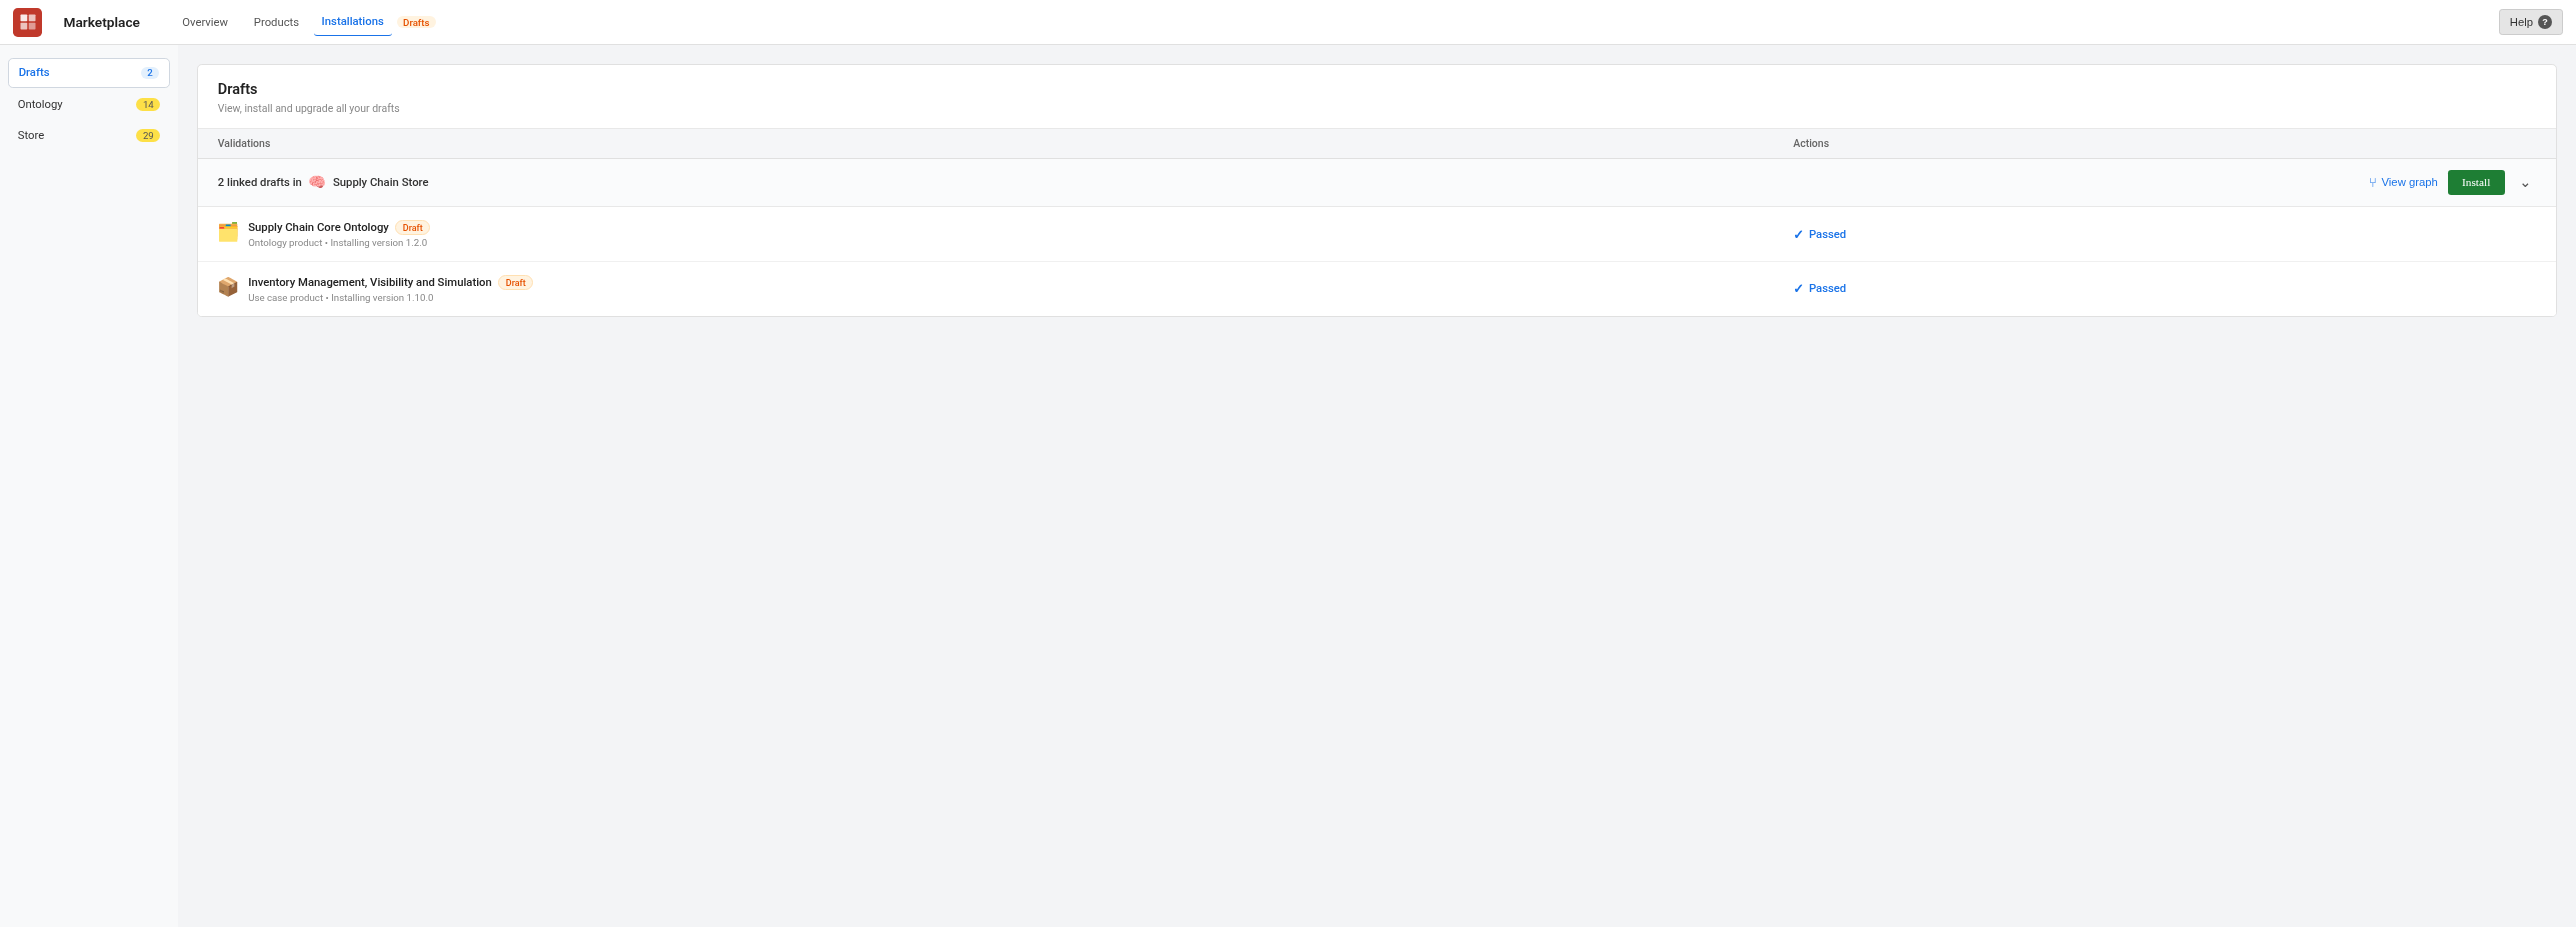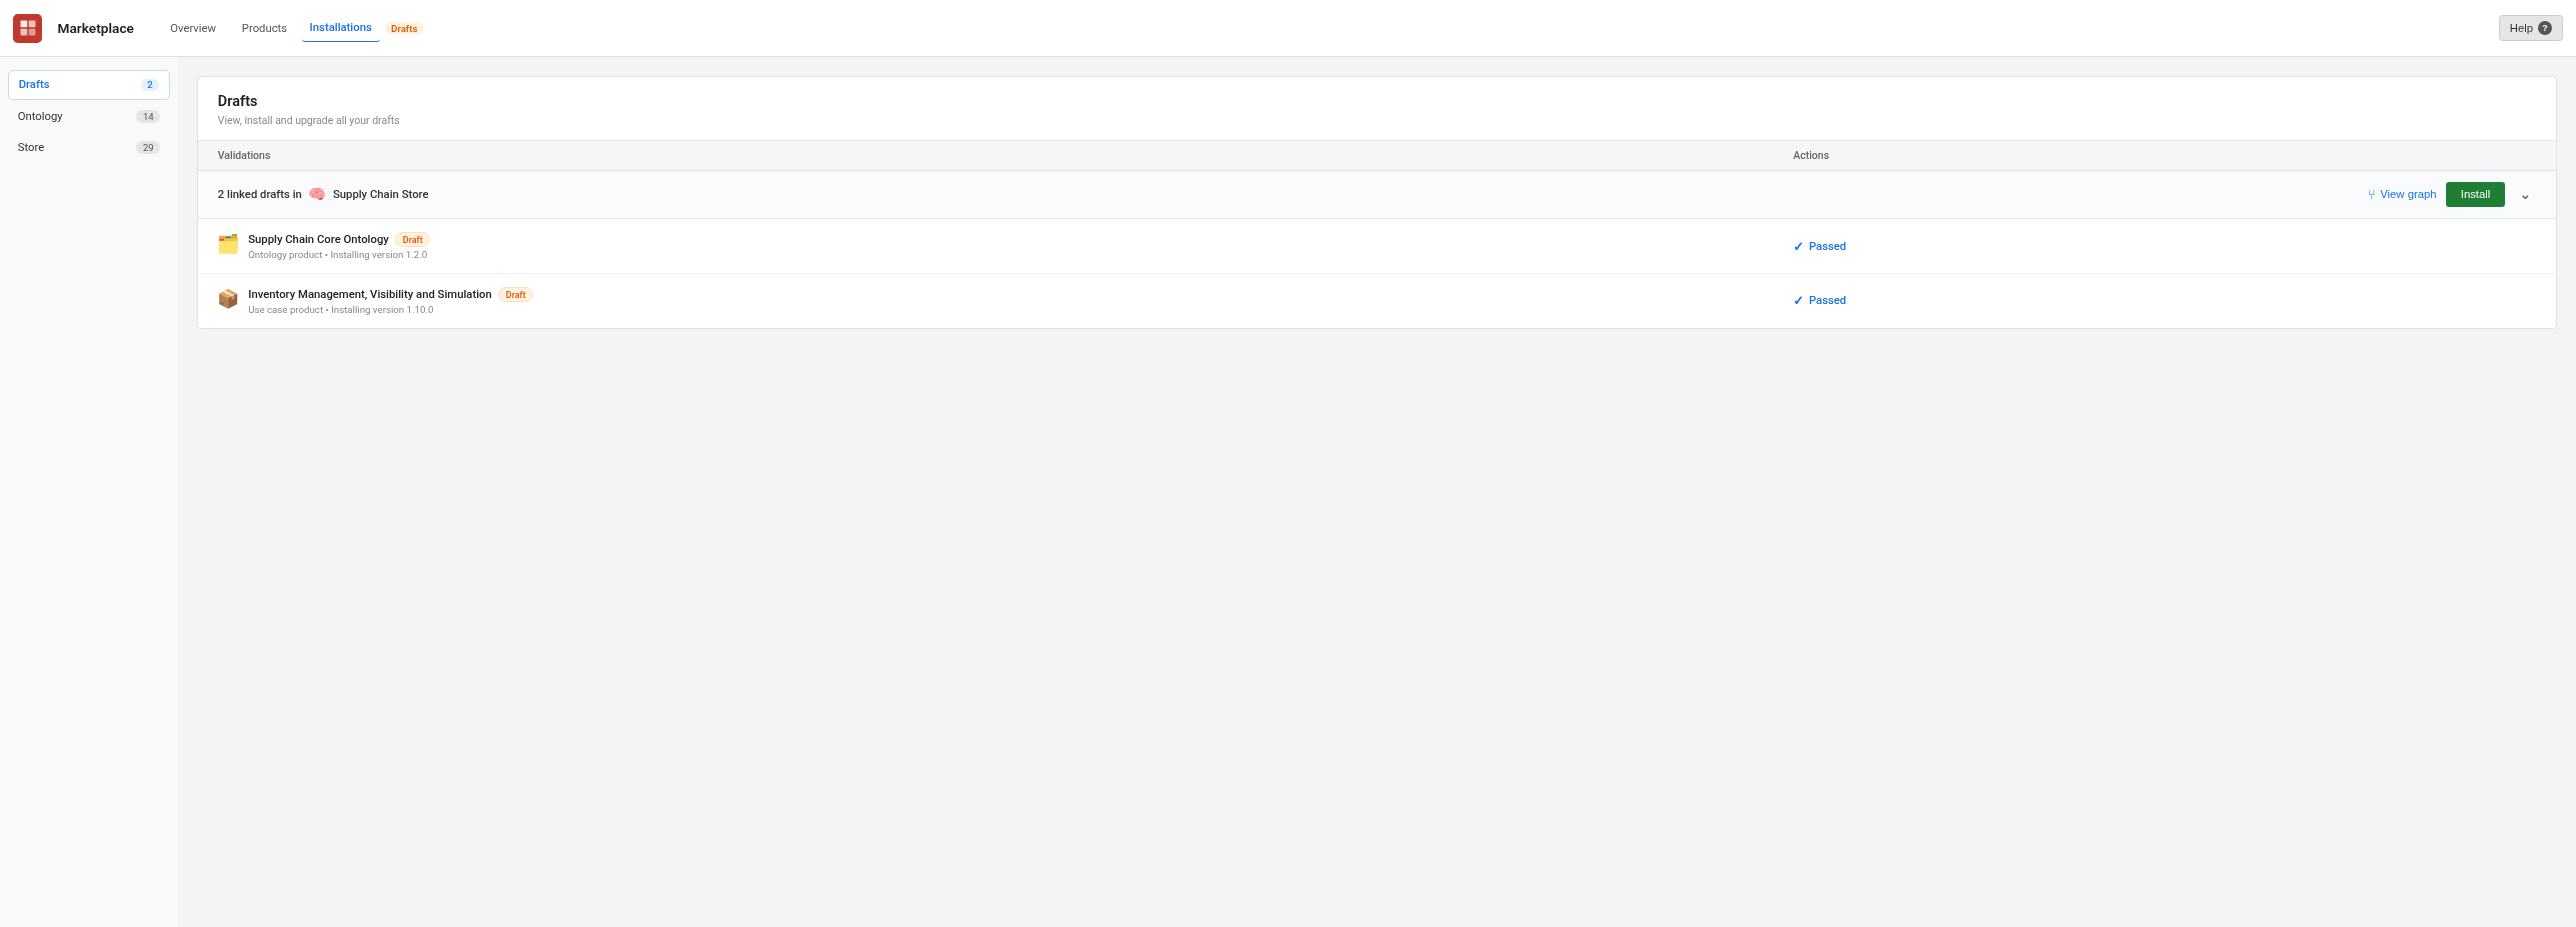--- a/index.html
+++ b/index.html
@@ -3,23 +3,23 @@
   <meta charset="utf-8">
   <style>
     * { box-sizing: border-box; margin: 0; padding: 0; }
     body { font-family: -apple-system, BlinkMacSystemFont, 'Segoe UI', Roboto, sans-serif; background: #f3f4f6; font-size: 11.3px; color: #333; }
 
     
     .topnav {
       display: flex; align-items: center;
       background: #fff;
       border-bottom: 0.8px solid #e0e0e0;
-      height: 57px;
+      height: 45px;
       padding: 0 13px;
-      gap: 9px;
+      gap: 15px;
     }
     .topnav-logo {
       width: 29px; height: 29px;
       background: #c0392b;
       border-radius: 4.8px;
       display: flex; align-items: center; justify-content: center;
       margin-right: 6.5px;
       flex-shrink: 0;
     }
     .topnav-logo svg { width: 18px; height: 18px; }
@@ -92,21 +92,21 @@
       color: #333;
       font-size: 11.3px;
     }
     .sidebar-item.active {
       background: #fff;
       border: 0.8px solid #d0d7e0;
       color: #1a73e8;
       font-weight: 500;
     }
     .sidebar-badge {
-      background: #e5e5e5;
+      background: #fde047;
       color: #555;
       font-size: 9.7px;
       padding: 0.8px 6.5px;
       border-radius: 8px;
     }
     .sidebar-item.active .sidebar-badge {
       background: #e3f0fd;
       color: #1a73e8;
     }
 
@@ -165,20 +165,21 @@
     .view-graph-icon { color: #1a73e8; font-size: 13px; }
     .install-btn {
       background: #1e7e34;
       color: #fff;
       border: none;
       border-radius: 3.2px;
       padding: 6.5px 14.5px;
       font-size: 11.3px;
       font-weight: 500;
       cursor: pointer;
+      font-family: Liberation Serif, serif;
     }
     .chevron-btn {
       background: none; border: none; cursor: pointer;
       color: #555; font-size: 14.5px; padding: 1.6px 4.8px;
     }
 
     
     .product-row {
       display: grid;
       grid-template-columns: 1fr 291px 452px;

